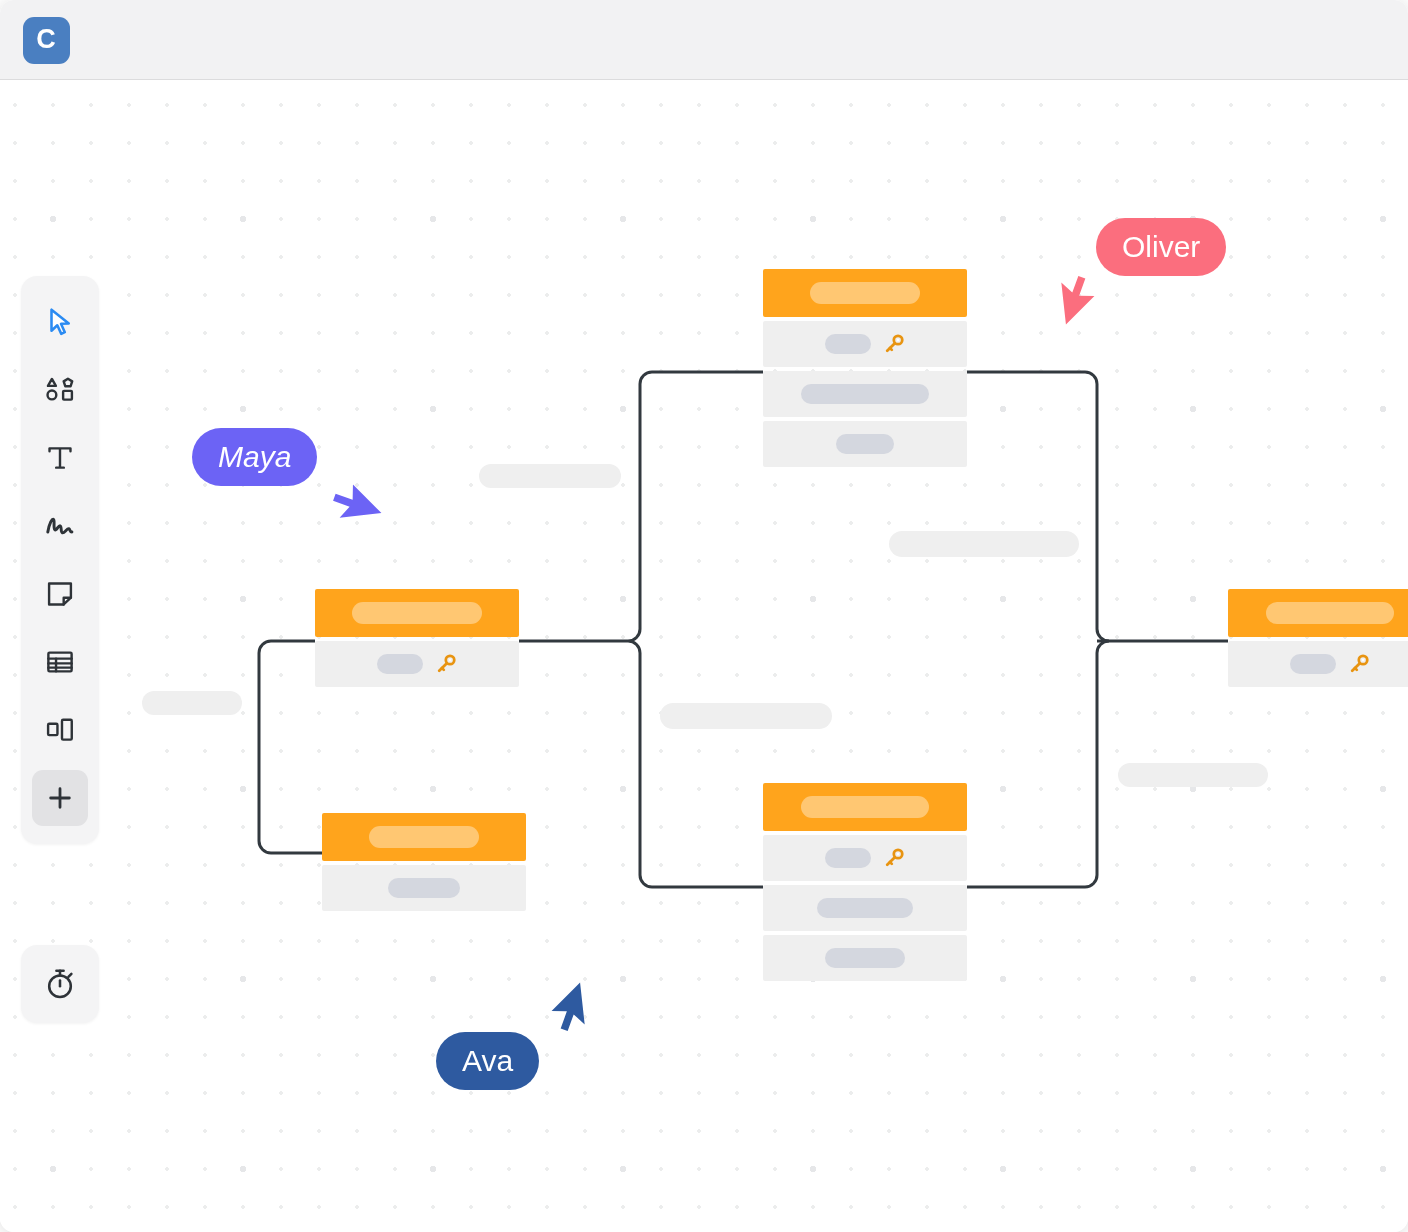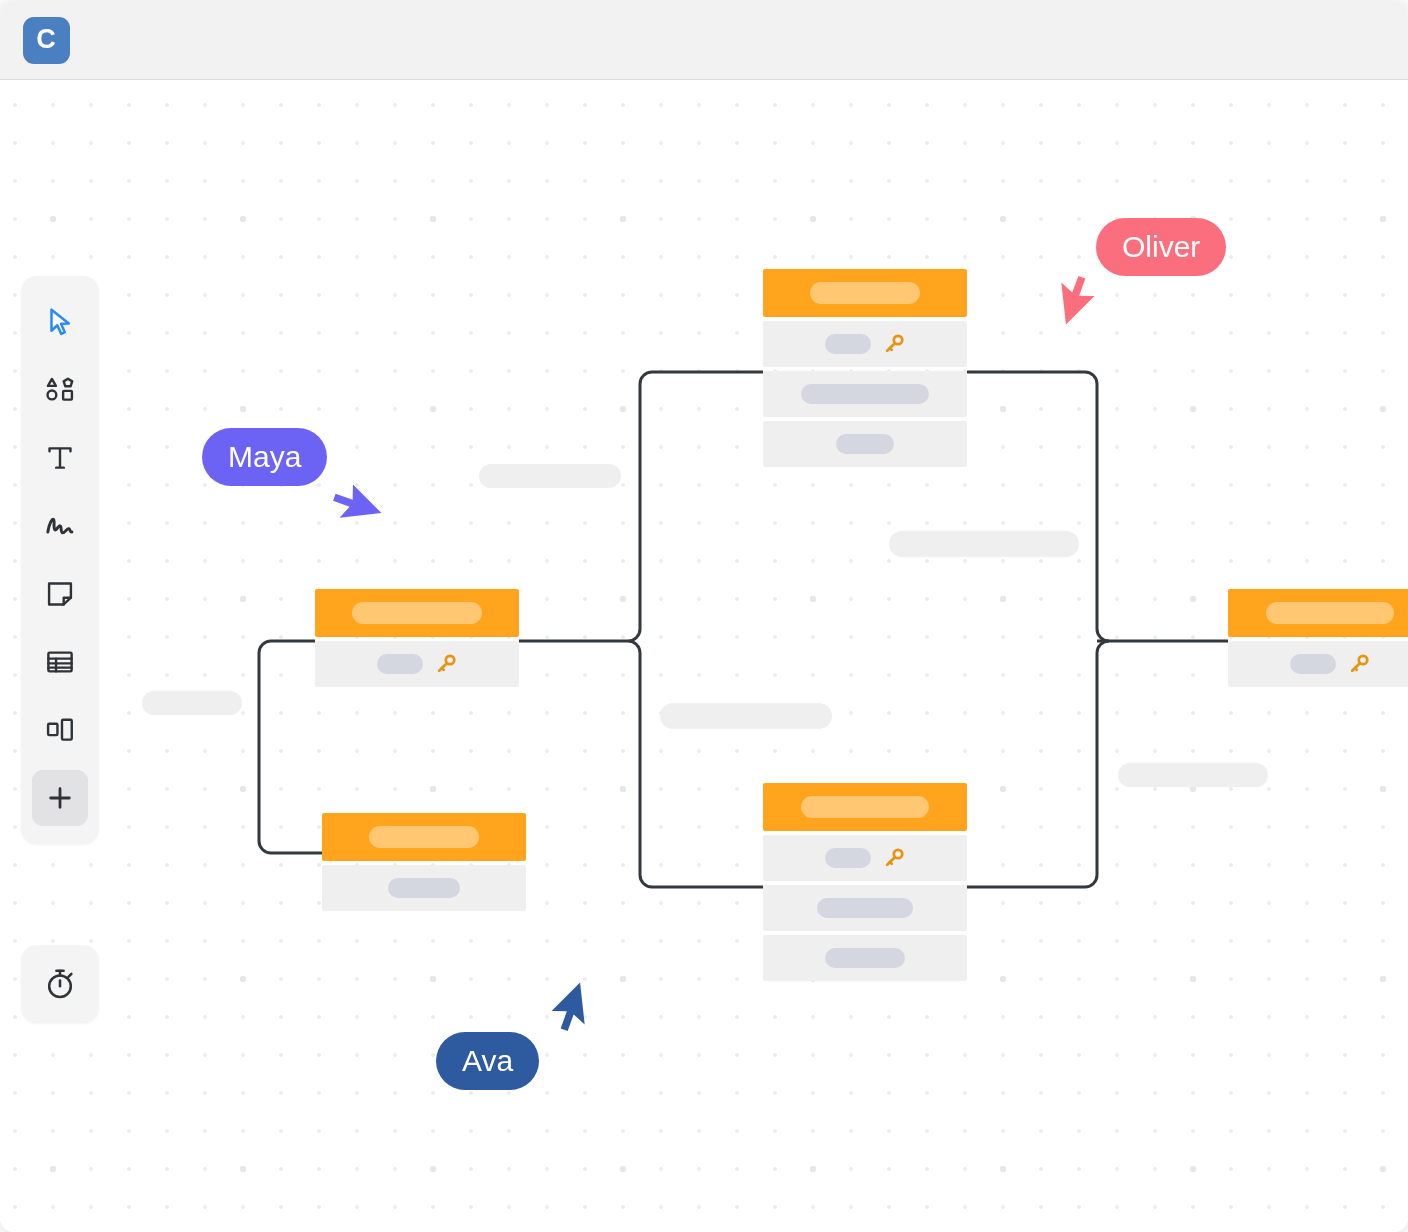--- a/index.html
+++ b/index.html
@@ -304,21 +304,21 @@
                 <circle cx="16.4" cy="7.6" r="1.3" fill="#ffffff"></circle>
                 <path d="M12.9 11.1 L4.6 19.4" stroke="#e89411" stroke-width="3.0" stroke-linecap="round"></path>
                 <path d="M7.6 16.4 L9.6 18.4" stroke="#e89411" stroke-width="3.0" stroke-linecap="round"></path>
               </svg>
             </span>
           </div>
         </div>
       </div>
 
     <div id="cursor-layer">
-        <div class="cursor-label" style="left: 202px; top: 348px; background: rgb(108, 99, 245);">Maya</div>
+        <div class="cursor-label" style="left: 192px; top: 348px; background: rgb(108, 99, 245); font-style: italic;">Maya</div>
         <div class="cursor-arrow" style="left: 325px; top: 404px;"><svg width="54" height="54" viewBox="0 0 24 24" style="transform:rotate(135deg)">
             <path d="M3.4 2.1 L3.4 20.0 L8.3 15.3 L11.7 22.6 L14.7 21.2 L11.4 14.1 L18.0 13.8 Z" fill="#6c63f5"></path>
           </svg></div>
         <div class="cursor-label" style="left: 1096px; top: 138px; background: rgb(251, 110, 126);">Oliver</div>
         <div class="cursor-arrow" style="left: 1041px; top: 188px;"><svg width="54" height="54" viewBox="0 0 24 24" style="transform:rotate(225deg)">
             <path d="M3.4 2.1 L3.4 20.0 L8.3 15.3 L11.7 22.6 L14.7 21.2 L11.4 14.1 L18.0 13.8 Z" fill="#fb6e7e"></path>
           </svg></div>
         <div class="cursor-label" style="left: 436px; top: 952px; background: rgb(46, 90, 160);">Ava</div>
         <div class="cursor-arrow" style="left: 551px; top: 905px;"><svg width="54" height="54" viewBox="0 0 24 24" style="transform:rotate(45deg)">
             <path d="M3.4 2.1 L3.4 20.0 L8.3 15.3 L11.7 22.6 L14.7 21.2 L11.4 14.1 L18.0 13.8 Z" fill="#2e5aa0"></path>

